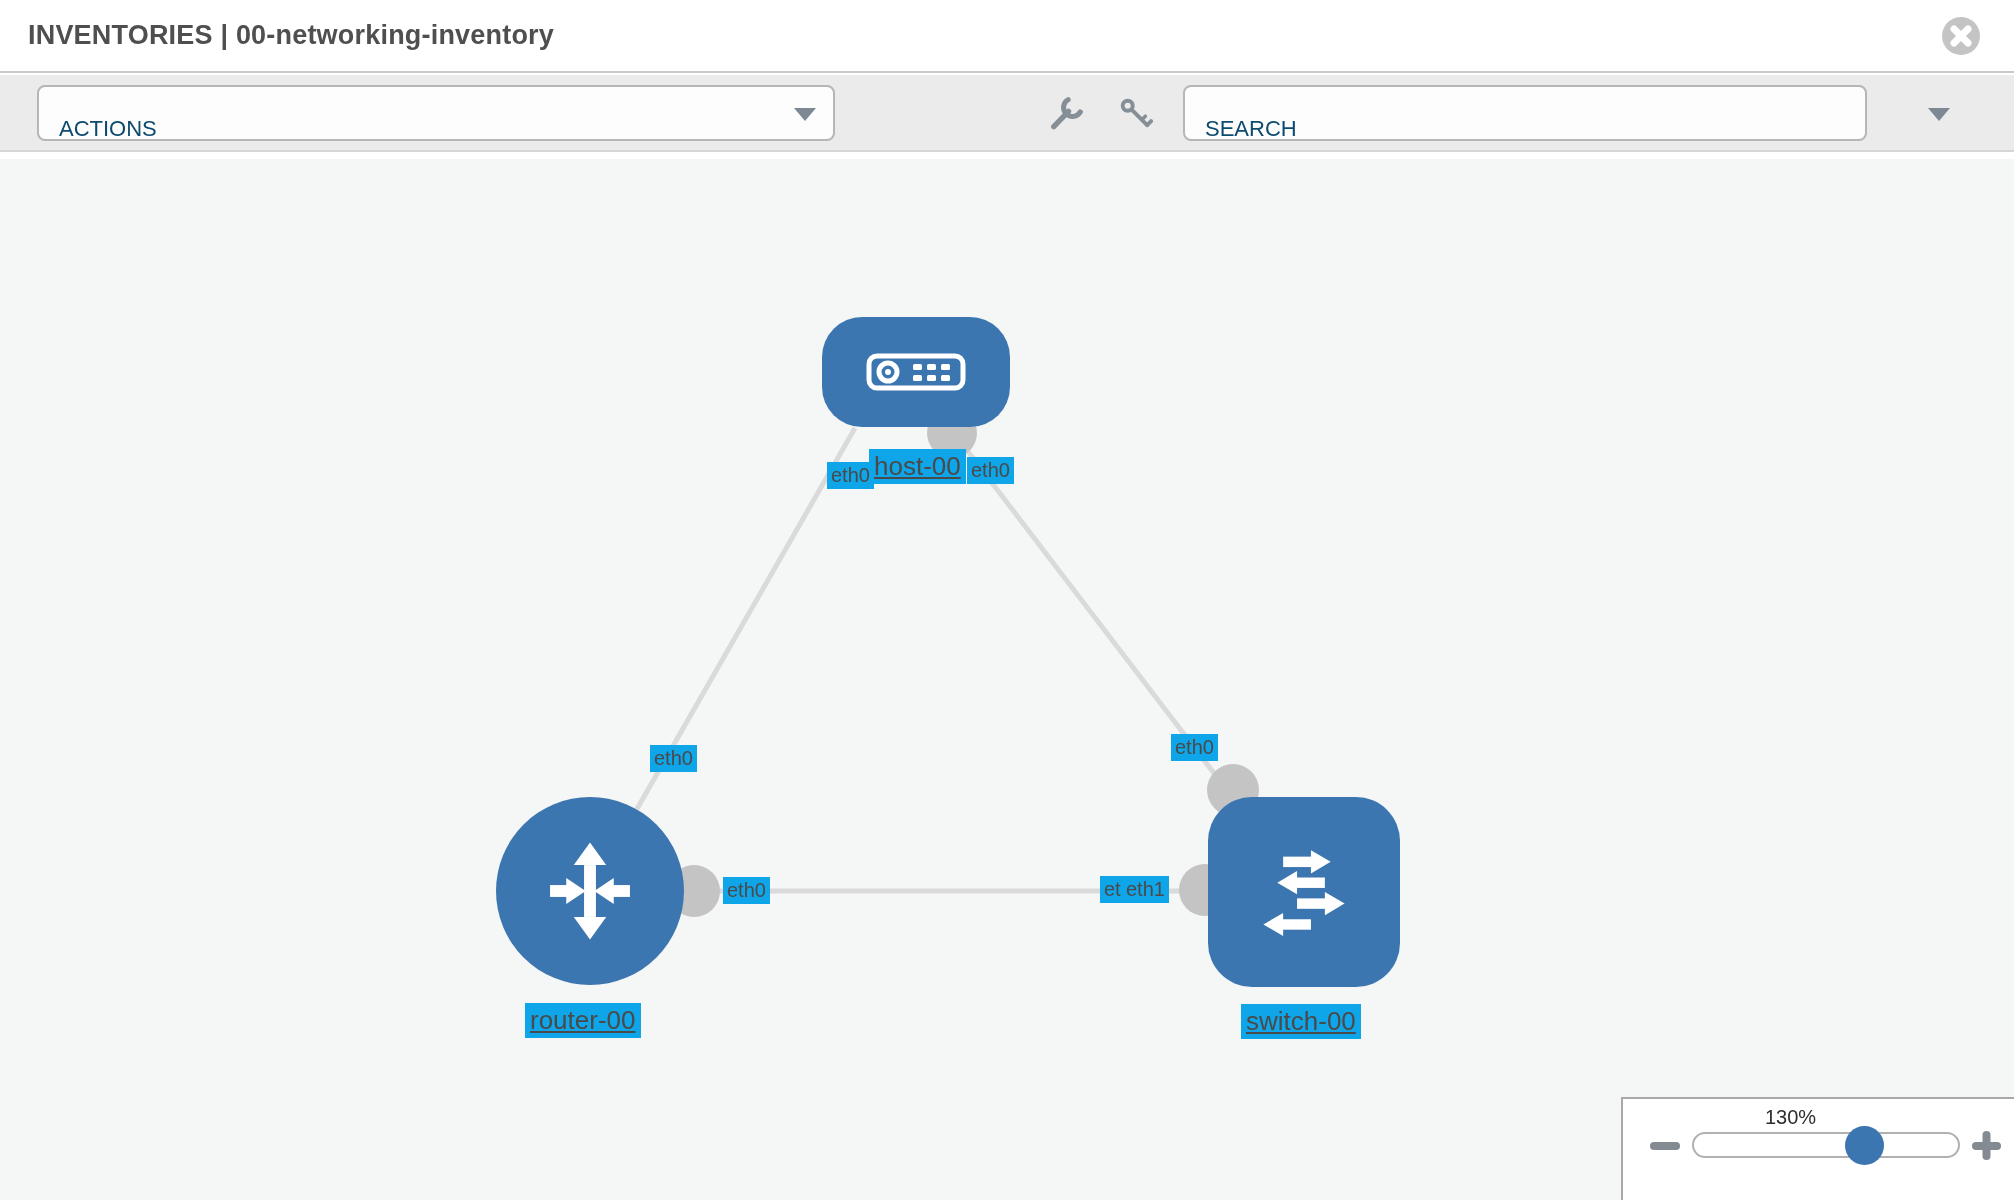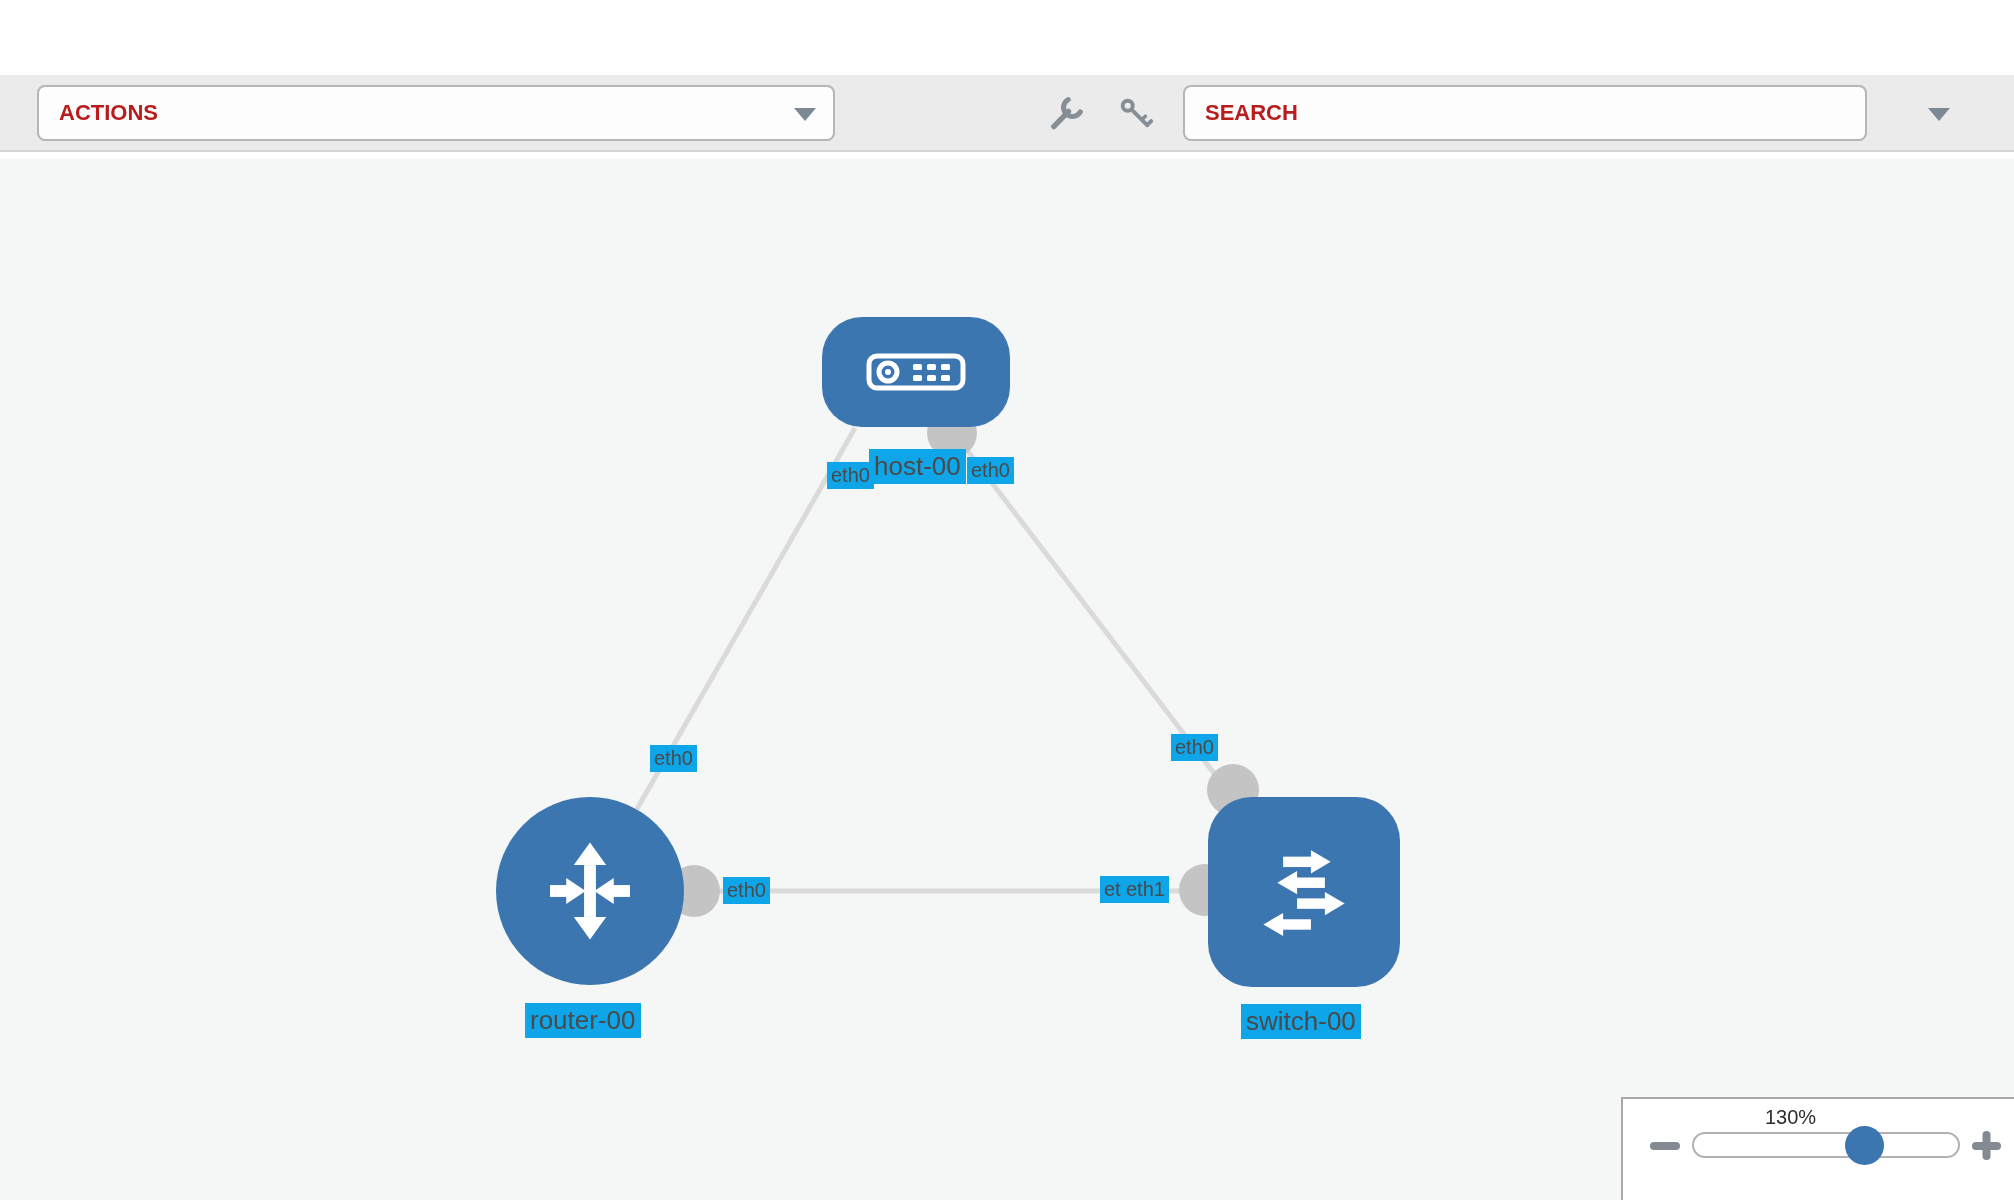--- a/index.html
+++ b/index.html
@@ -12,58 +12,67 @@
   #page-title{position:absolute;left:28px;top:0;height:71px;line-height:71px;
               font-size:27px;font-weight:bold;color:#4f4f4f;letter-spacing:.2px;}
   #close-btn{position:absolute;left:1942px;top:17px;width:38px;height:38px;border-radius:50%;
              background:#c4c4c4;cursor:pointer;}
 
   
   #toolbar{position:absolute;left:0;top:75px;width:2014px;height:77px;background:#ebebeb;
            border-bottom:2px solid #d5d5d5;box-sizing:border-box;}
   .select-box{position:absolute;top:10px;height:56px;background:#fdfdfd;border:2px solid #b6b6b6;
               border-radius:8px;box-sizing:border-box;}
-  .select-label{position:absolute;left:20px;top:0;height:52px;line-height:52px;
-                font-size:22px;color:#b91c1c;font-weight:bold;}
+  .select-label{position:absolute;left:20px;top:16px;height:52px;line-height:52px;
+                font-size:22px;color:#0c4a6e;}
   .caret{position:absolute;width:0;height:0;border-left:11px solid transparent;
          border-right:11px solid transparent;border-top:13px solid #7c8894;top:21px;}
   .tool-icon{position:absolute;top:21px;width:36px;height:36px;cursor:pointer;}
 
   
   #canvas{position:absolute;left:0;top:152px;width:2014px;height:1048px;
           background:#f5f6f6;border-top:7px solid #fff;box-sizing:border-box;}
   #links-svg{position:absolute;left:0;top:-7px;}
 
   .node{position:absolute;background:#3b76b0;z-index:2;cursor:pointer;}
   #node-host{left:822px;top:158px;width:188px;height:110px;border-radius:40px;}
   #node-router{left:496px;top:638px;width:188px;height:188px;border-radius:50%;}
   #node-switch{left:1208px;top:638px;width:192px;height:190px;border-radius:44px;}
   .node svg{position:absolute;left:50%;top:50%;transform:translate(-50%,-50%);}
 
   .graph-label{position:absolute;background:#0ea5e9;color:#4a4a4a;z-index:3;white-space:nowrap;}
-  .node-name{font-size:26px;padding:2px 5px;}
+  .node-name{font-size:26px;padding:2px 5px;text-decoration:underline;}
   .if-label{font-size:20px;padding:2px 4px;}
 
   
   #zoom-panel{position:absolute;left:1621px;top:938px;width:400px;height:115px;background:#fff;
               border:2px solid #a9a9a9;box-sizing:border-box;z-index:5;}
   #zoom-level{position:absolute;left:142px;top:7px;width:120px;
               font-size:20px;color:#2e2e2e;}
   #zoom-track{position:absolute;left:69px;top:33px;width:268px;height:26px;background:#fff;
               border:2px solid #b1b1b1;border-radius:14px;box-sizing:border-box;cursor:pointer;}
   #zoom-thumb{position:absolute;left:222px;top:27px;width:39px;height:39px;border-radius:50%;
               background:#3b76b0;cursor:pointer;}
   #zoom-minus{position:absolute;left:25px;top:36px;width:34px;height:22px;cursor:pointer;}
   #zoom-plus{position:absolute;left:348px;top:31px;width:31px;height:31px;cursor:pointer;}
 </style>
 </head>
 <body>
 
 <div id="app">
 
+  <div id="header">
+    <div id="page-title">INVENTORIES | 00-networking-inventory</div>
+    <div id="close-btn">
+      <svg width="38" height="38" viewBox="0 0 38 38">
+        <line x1="12" y1="12" x2="26" y2="26" stroke="#fff" stroke-width="7" stroke-linecap="round"></line>
+        <line x1="26" y1="12" x2="12" y2="26" stroke="#fff" stroke-width="7" stroke-linecap="round"></line>
+      </svg>
+    </div>
+  </div>
 
   <div id="toolbar">
     <div class="select-box" style="left:37px;width:798px;">
       <div class="select-label">ACTIONS</div>
       <div class="caret" style="left:755px;"></div>
     </div>
 
     <div class="tool-icon" style="left:1048px;">
       <svg width="36" height="36" viewBox="0 0 100 100">
         <path d="M 56 10 A 25 25 0 1 0 90 44" stroke="#868e96" stroke-width="14" fill="none" stroke-linecap="round"></path>

